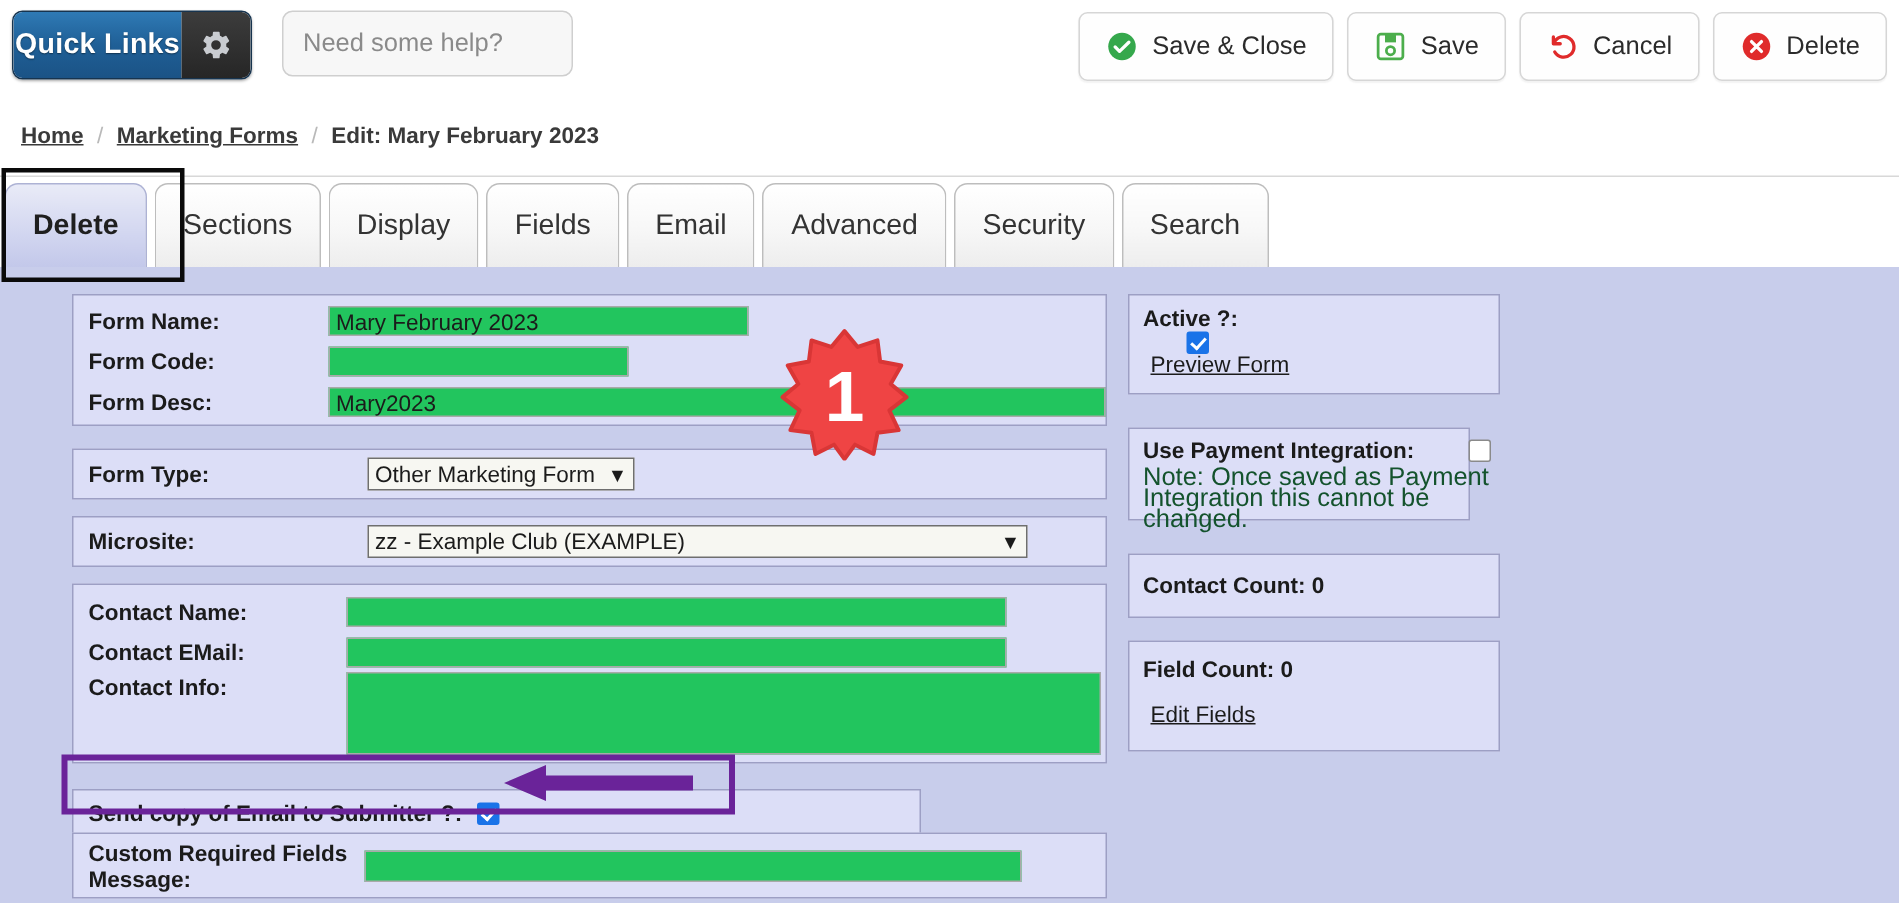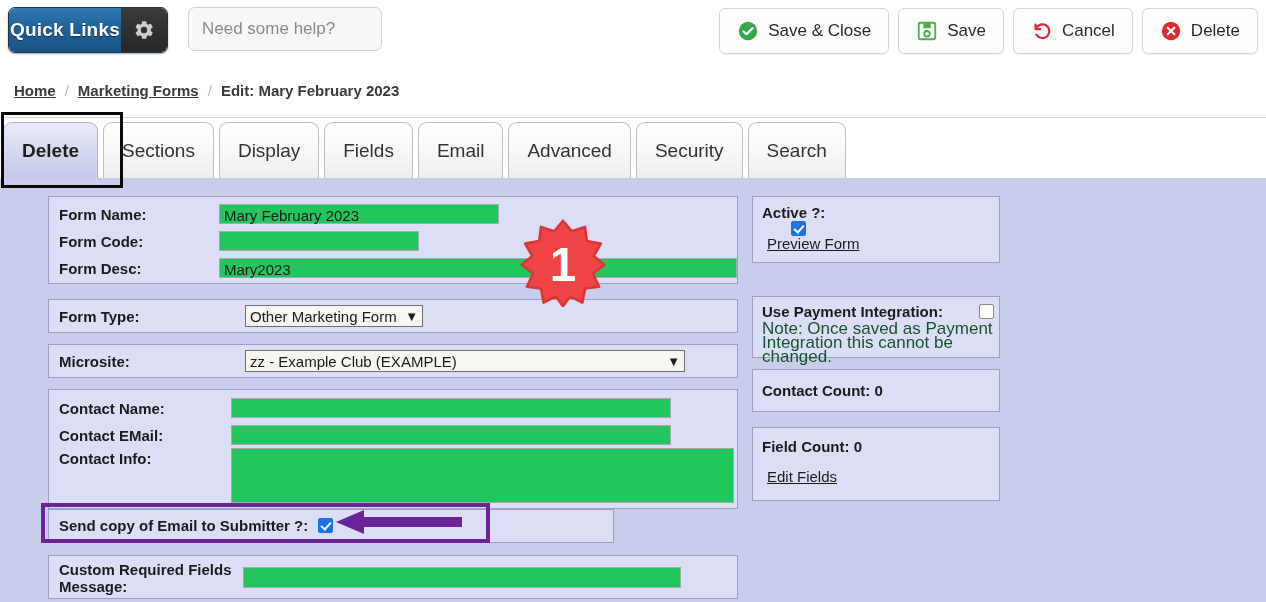--- a/index.html
+++ b/index.html
@@ -122,26 +122,26 @@
     width:4px; height:8px; border:solid #fff; border-width:0 2px 2px 0;
     transform:rotate(42deg);
   }
   .ulink { text-decoration:underline; color:#1b1b1b; font-size:15px; cursor:pointer; }
 
   
   #p-names { position:absolute; left:48px; top:196px; width:690px; height:88px; }
   #p-type  { position:absolute; left:48px; top:299px; width:690px; height:34px; }
   #p-micro { position:absolute; left:48px; top:344px; width:690px; height:34px; }
   #p-contact { position:absolute; left:48px; top:389px; width:690px; height:120px;padding-left:42px; }
-  #p-send  { position:absolute; left:48px; top:509px; width:566px; height:34px; }
+  #p-send  { position:absolute; left:48px; top:526px; width:566px; height:34px; }
   #p-custom{ position:absolute; left:48px; top:555px; width:690px; height:44px; }
 
   
   #p-active  { position:absolute; left:752px; top:196px; width:248px; height:67px; }
-  #p-payment { position:absolute; left:752px; top:296px; width:248px; height:62px; }
+  #p-payment { position:absolute; left:752px; top:285px; width:228px; height:62px; }
   #p-ccount  { position:absolute; left:752px; top:369px; width:248px; height:43px; }
   #p-fcount  { position:absolute; left:752px; top:427px; width:248px; height:74px; }
 
   .rowline { display:flex; align-items:center; }
 
   
   .burst {
     position:absolute; left:519px; top:219px; width:88px; height:88px; z-index:5;
     pointer-events:none;
   }

